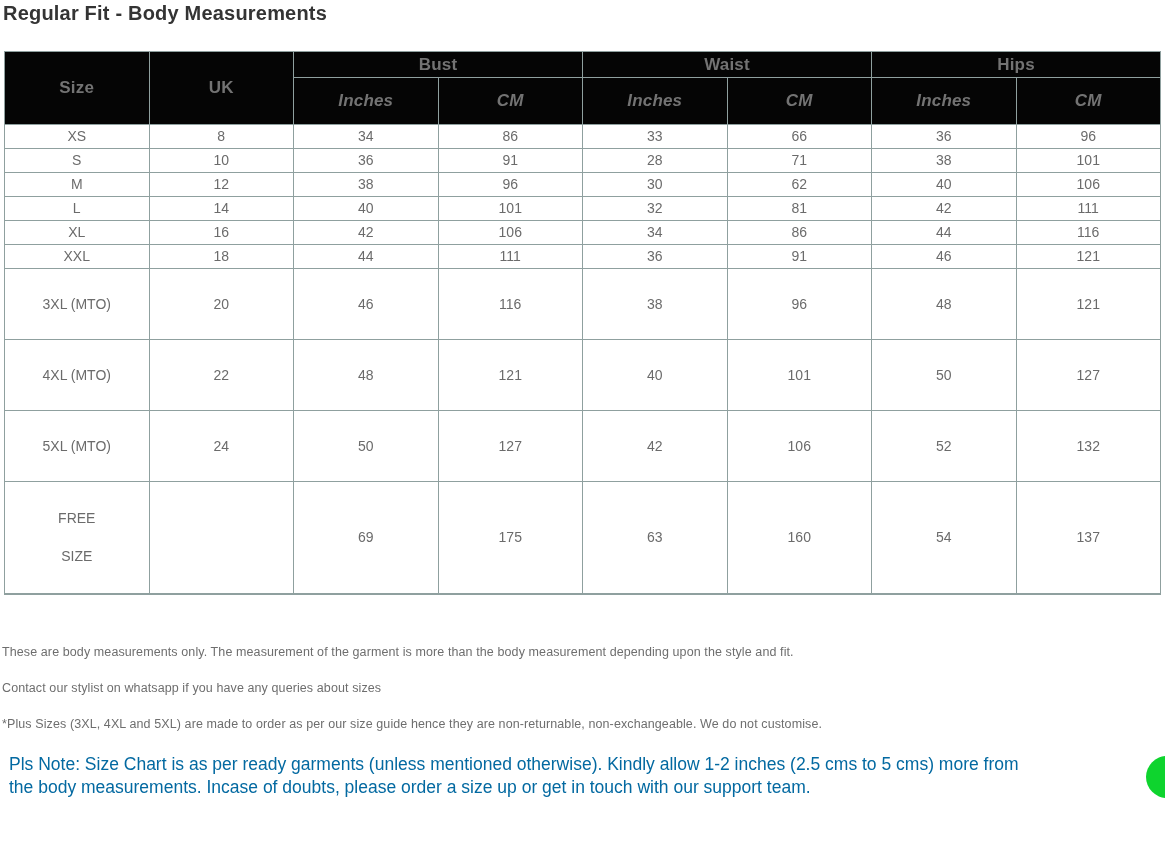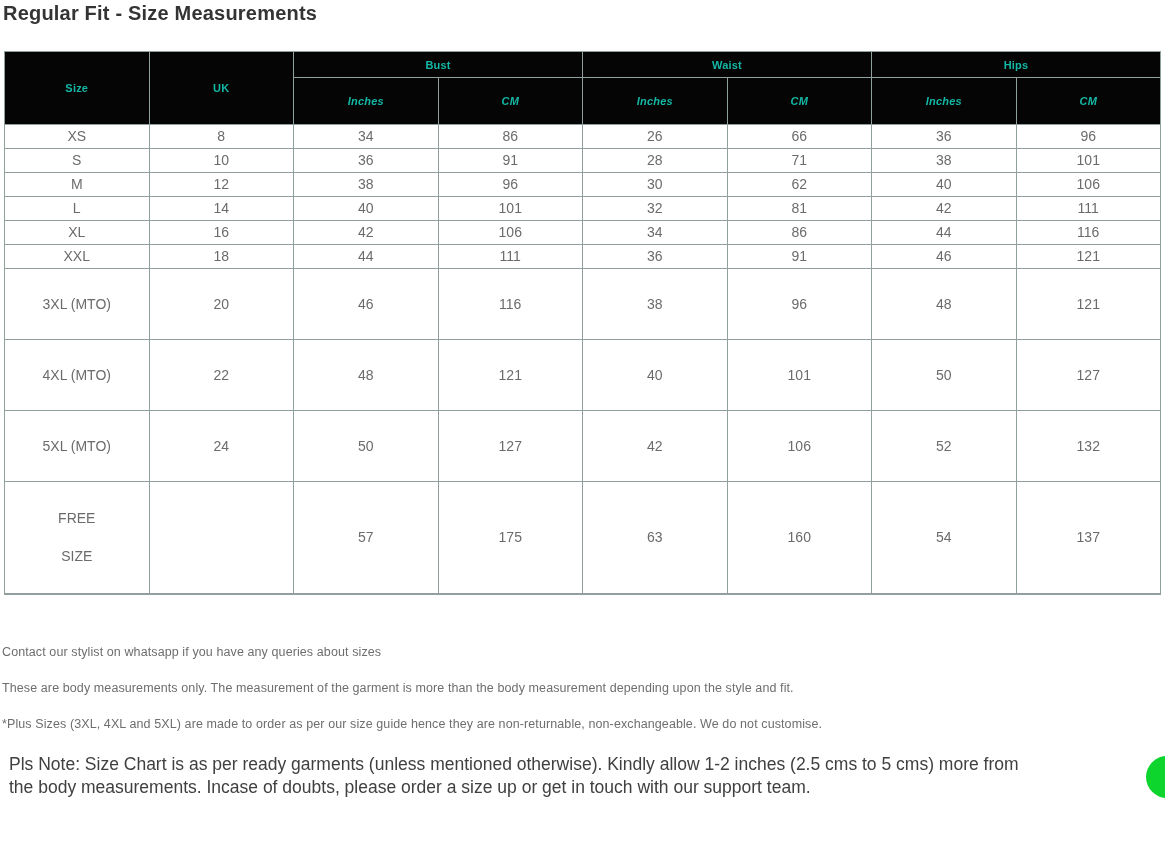--- a/index.html
+++ b/index.html
@@ -26,23 +26,23 @@
     border-bottom: 2px solid #8fa09f;
   }
   table.size-chart th, table.size-chart td {
     border: 1px solid #8fa09f;
     text-align: center;
     vertical-align: middle;
     padding: 0;
   }
   thead th {
     background: #050505;
-    color: #14b8a6;
+    color: #737373;
     font-weight: bold;
-    font-size: 11px;
+    font-size: 17px;
     letter-spacing: 0.2px;
   }
   thead tr.group-row th { height: 26px; }
   thead tr.sub-row th { height: 47px; font-style: italic; }
   tbody td {
     color: #6b6b6b;
     font-size: 14px;
     height: 24px;
     white-space: pre-line;
     line-height: 1.35;
@@ -55,38 +55,38 @@
   .note {
     font-size: 12.5px;
     color: #6e6e6e;
     margin: 0 0 22px 0;
     letter-spacing: 0.1px;
   }
   .important-note {
     margin: 7px 0 0 7px;
     max-width: 1035px;
     font-size: 17.5px;
-    color: #404040;
+    color: #0369a1;
     line-height: 1.32;
   }
   .chat-button {
     position: absolute;
     top: 756px;
     left: 1146px;
     width: 42px;
     height: 42px;
     border-radius: 50%;
     background: #0ed42e;
     cursor: pointer;
   }
 </style>
 </head>
 <body>
 
-<h1 class="page-title">Regular Fit - Size Measurements</h1>
+<h1 class="page-title">Regular Fit - Body Measurements</h1>
 
 <table class="size-chart">
   <colgroup>
     <col style="width:12.5%">
       <col style="width:12.5%">
     <col style="width:12.5%">
       <col style="width:12.5%">
     <col style="width:12.5%">
       <col style="width:12.5%">
     <col style="width:12.5%">
@@ -108,21 +108,21 @@
       <th>Inches</th>
       <th>CM</th>
     </tr>
   </thead>
   <tbody id="size-table-body">
       <tr>
         <td>XS</td>
         <td>8</td>
         <td>34</td>
         <td>86</td>
-        <td>26</td>
+        <td>33</td>
         <td>66</td>
         <td>36</td>
         <td>96</td>
       </tr>
       <tr>
         <td>S</td>
         <td>10</td>
         <td>36</td>
         <td>91</td>
         <td>28</td>
@@ -198,30 +198,30 @@
         <td>42</td>
         <td>106</td>
         <td>52</td>
         <td>132</td>
       </tr>
       <tr>
         <td>FREE
 
 SIZE</td>
         <td></td>
-        <td>57</td>
+        <td>69</td>
         <td>175</td>
         <td>63</td>
         <td>160</td>
         <td>54</td>
         <td>137</td>
       </tr>
     </tbody>
 </table>
 
 <div class="notes-block">
+  <p class="note">These are body measurements only. The measurement of the garment is more than the body measurement depending upon the style and fit.</p>
   <p class="note">Contact our stylist on whatsapp if you have any queries about sizes</p>
-  <p class="note">These are body measurements only. The measurement of the garment is more than the body measurement depending upon the style and fit.</p>
   <p class="note">*Plus Sizes (3XL, 4XL and 5XL) are made to order as per our size guide hence they are non-returnable, non-exchangeable. We do not customise.</p>
   <p class="important-note">Pls Note: Size Chart is as per ready garments (unless mentioned otherwise). Kindly allow 1-2 inches (2.5 cms to 5 cms) more from the body measurements. Incase of doubts, please order a size up or get in touch with our support team.</p>
 </div>
 
 <div class="chat-button"></div>
 
 </body></html>

